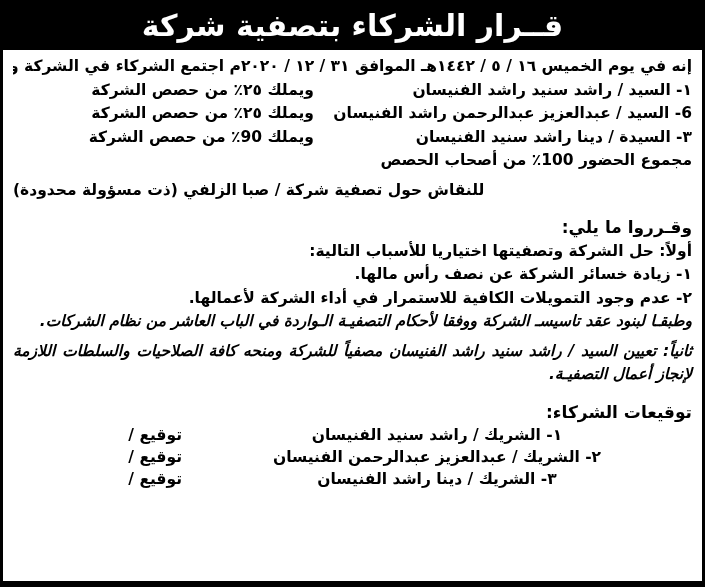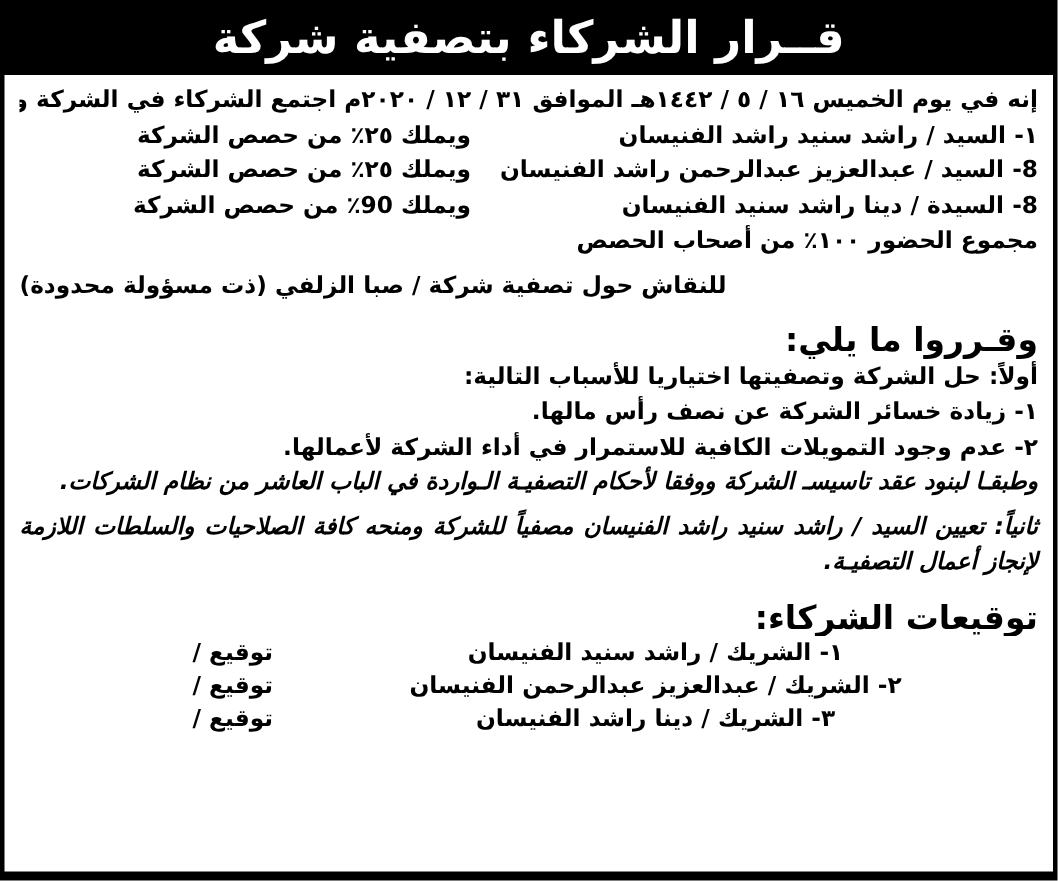--- a/index.html
+++ b/index.html
@@ -58,21 +58,21 @@
   }
   .row-2col .share {
     flex: none;
   }
   .center {
     text-align: left;
   }
   .gap-sm { height: 6px; }
   .gap-md { height: 14px; }
   .heading {
-    font-size: 22px;
+    font-size: 17px;
   }
   .para {
     white-space: normal;
     text-align: justify;
     text-align-last: right;
     font-style: italic;
   }
   .sig-row {
     display: flex;
     flex-direction: row;
@@ -95,29 +95,29 @@
   <div class="title-band">قــرار الشركاء بتصفية شركة</div>
 
   <div class="body-box">
     <div class="line">إنه في يوم الخميس ١٦ / ٥ / ١٤٤٢هـ الموافق ٣١ / ١٢ / ٢٠٢٠م اجتمع الشركاء في الشركة وهم:</div>
 
     <div class="row-2col">
       <span class="name">١- السيد / راشد سنيد راشد الفنيسان</span>
       <span class="share">ويملك ٢٥٪ من حصص الشركة</span>
     </div>
     <div class="row-2col">
-      <span class="name">8- السيد / عبدالعزيز عبدالرحمن راشد الفنيسان</span>
+      <span class="name">6- السيد / عبدالعزيز عبدالرحمن راشد الفنيسان</span>
       <span class="share">ويملك ٢٥٪ من حصص الشركة</span>
     </div>
     <div class="row-2col">
-      <span class="name">8- السيدة / دينا راشد سنيد الفنيسان</span>
+      <span class="name">٣- السيدة / دينا راشد سنيد الفنيسان</span>
       <span class="share">ويملك 90٪ من حصص الشركة</span>
     </div>
 
-    <div class="line">مجموع الحضور ١٠٠٪ من أصحاب الحصص</div>
+    <div class="line">مجموع الحضور 100٪ من أصحاب الحصص</div>
     <div class="gap-sm"></div>
     <div class="line center">للنقاش حول تصفية شركة / صبا الزلفي (ذت مسؤولة محدودة)</div>
 
     <div class="gap-md"></div>
     <div class="line heading">وقـرروا ما يلي:</div>
     <div class="line">أولاً: حل الشركة وتصفيتها اختياريا للأسباب التالية:</div>
     <div class="line">١- زيادة خسائر الشركة عن نصف رأس مالها.</div>
     <div class="line">٢- عدم وجود التمويلات الكافية للاستمرار في أداء الشركة لأعمالها.</div>
     <div class="para">وطبقـا لبنود عقد تاسيسـ الشركة ووفقا لأحكام التصفيـة الـواردة في الباب العاشر من نظام الشركات.</div>
 

